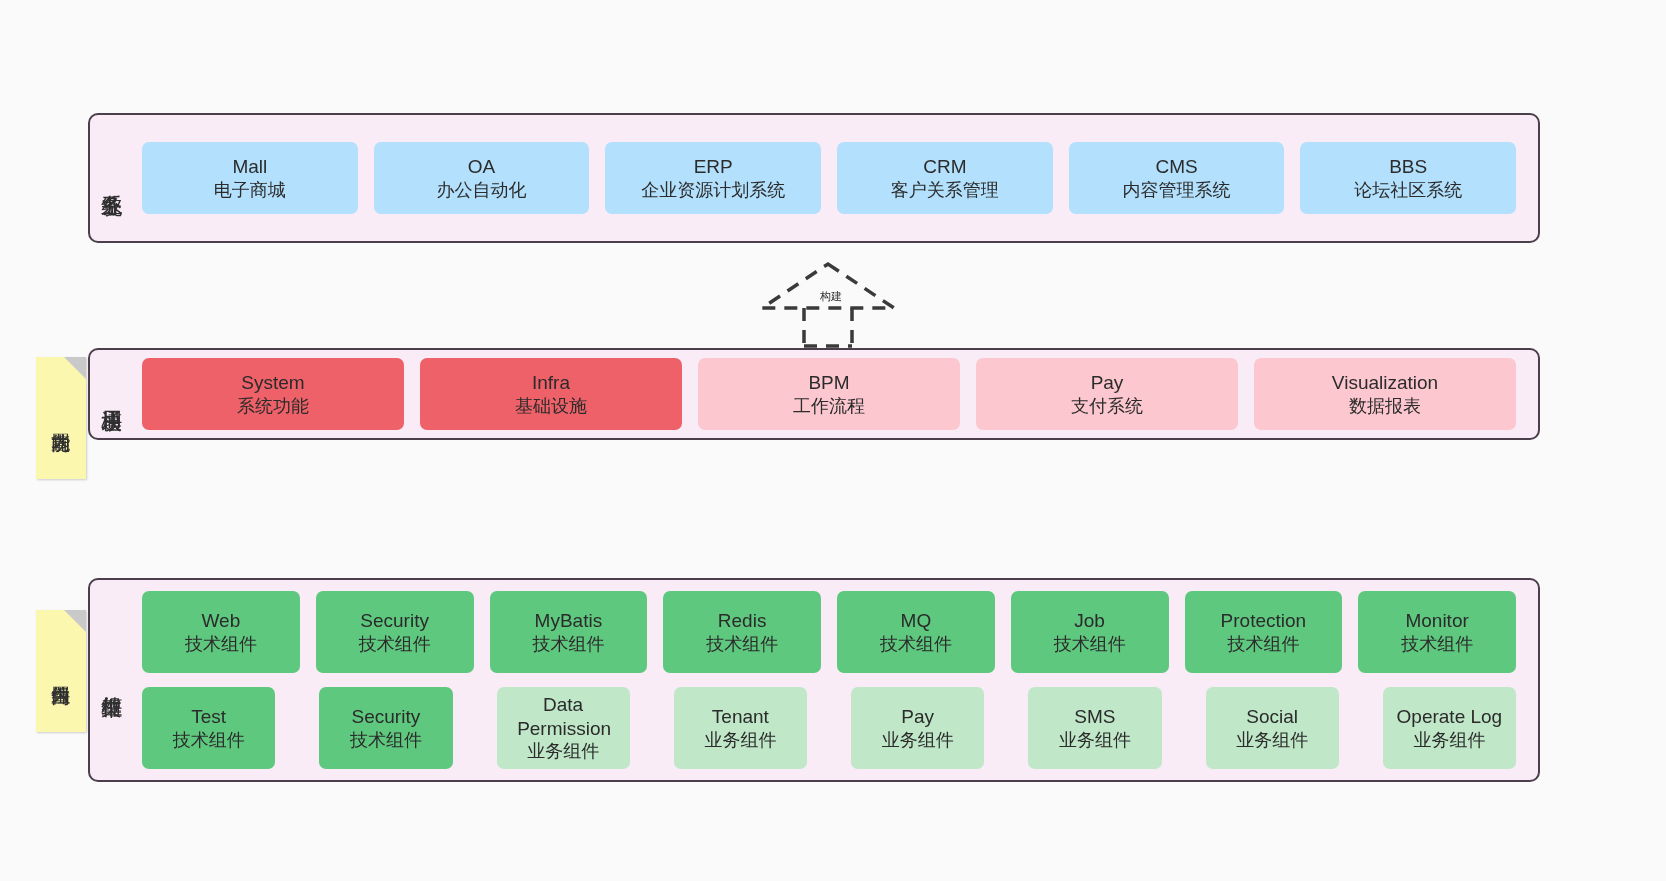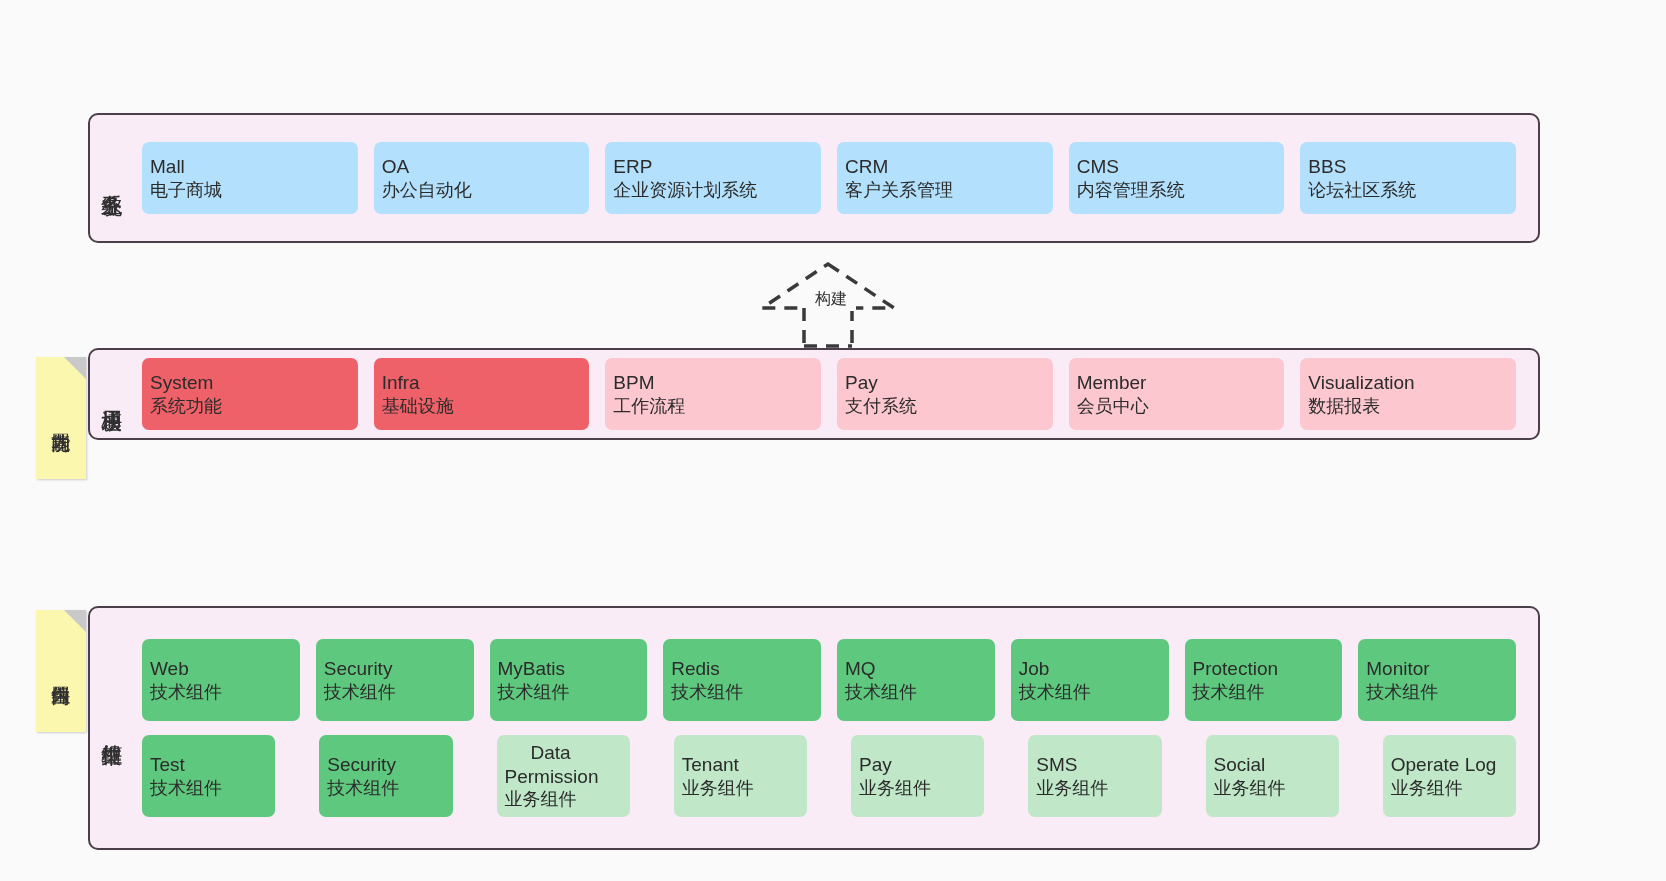--- a/index.html
+++ b/index.html
@@ -72,21 +72,21 @@
     align-items: stretch;
     padding: 0 8px;
     box-sizing: border-box;
   }
 
   .box {
     flex: 1 1 auto;
     border-radius: 7px;
     display: flex;
     flex-direction: column;
-    align-items: flex-start;
+    align-items: center;
     justify-content: center;
     text-align: center;
     box-sizing: border-box;
     padding: 4px 8px;
     line-height: 1.24;
   }
   .box .t1 {
     font-size: 19px;
     color: #2b2b2b;
   }
@@ -183,21 +183,21 @@
   </div>
 
   <div class="arrow" style="left:758px; top:258px; width:140px; height:90px;">
     <svg width="140" height="90" viewBox="0 0 140 90">
 
       <polygon points="70,6 136,50 4,50" fill="#fafafa" stroke="#3a3a3a" stroke-width="3.5" stroke-dasharray="13,9" stroke-linejoin="miter"></polygon>
 
       <path d="M 46,50 L 46,90 M 94,50 L 94,90 M 46,88 L 94,88" fill="none" stroke="#3a3a3a" stroke-width="3.5" stroke-dasharray="13,9"></path>
     </svg>
     <div style="position:absolute; left:48px; top:30px; width:46px; text-align:center;
-                font-size:16px; color:#2f2f2f; background:#fafafa; padding:1px 2px;">构建</div>
+                font-size:11px; color:#2f2f2f; background:#fafafa; padding:1px 2px;">构建</div>
   </div>
 
   <div class="note" style="left:36px; top:357px; width:50px; height:122px;">
     <span class="fold"></span>
     <span>内置功能</span>
   </div>
 
   <div class="layer" style="left:88px; top:348px; width:1452px; height:92px;">
     <div class="layer-label">通用模块</div>
     <div class="layer-body">
@@ -221,41 +221,35 @@
           </div>
         </div>
         <div class="cell">
           <div class="box c-pink">
             <div class="t1">Pay</div>
             <div class="t2">支付系统</div>
           </div>
         </div>
         <div class="cell">
           <div class="box c-pink">
-            <div class="t1">Member</div>
-            <div class="t2">会员中心</div>
-          </div>
-        </div>
-        <div class="cell">
-          <div class="box c-pink">
             <div class="t1">Visualization</div>
             <div class="t2">数据报表</div>
           </div>
         </div>
       </div>
     </div>
   </div>
 
 
   <div class="note" style="left:36px; top:610px; width:50px; height:122px;">
     <span class="fold"></span>
     <span>内置组件</span>
   </div>
 
-  <div class="layer" style="left:88px; top:578px; width:1452px; height:244px;margin-top:28px;">
+  <div class="layer" style="left:88px; top:578px; width:1452px; height:204px;">
     <div class="layer-label">框架组件</div>
     <div class="layer-body">
 
       <div class="row" style="height:82px; margin-bottom:14px;">
         <div class="cell">
           <div class="box c-green">
             <div class="t1">Web</div>
             <div class="t2">技术组件</div>
           </div>
         </div>

